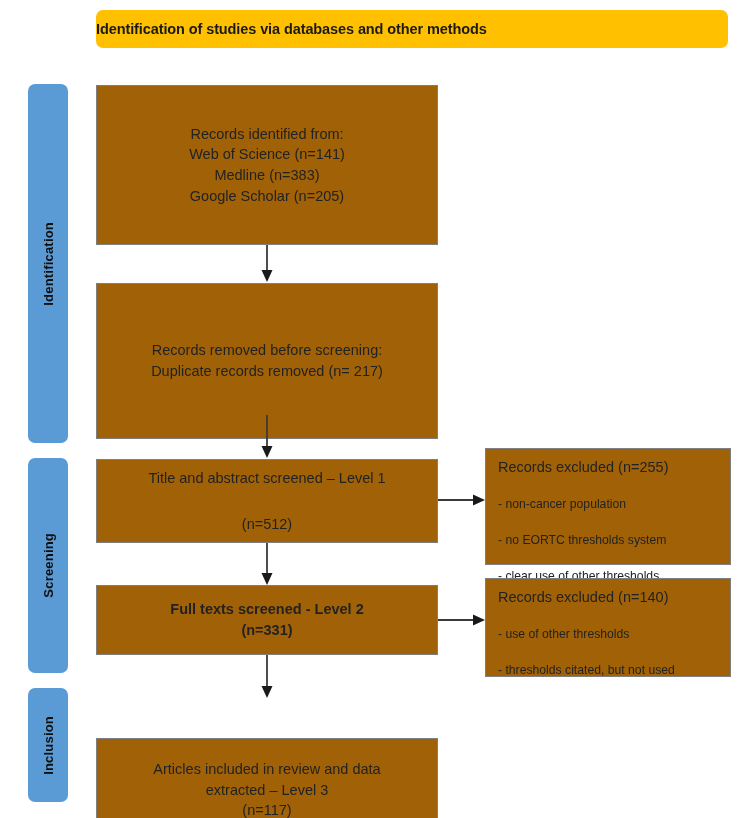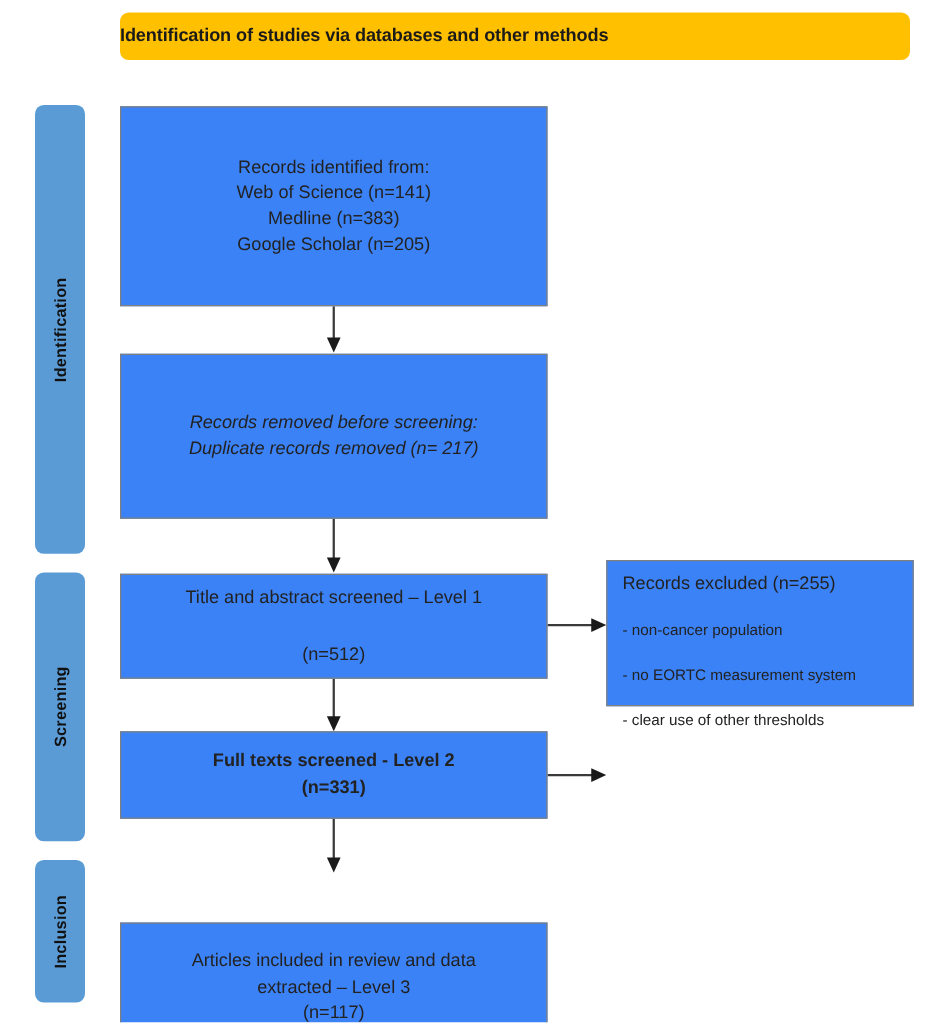--- a/index.html
+++ b/index.html
@@ -60,21 +60,21 @@
     font-size: 13px;
     font-weight: bold;
     color: #101010;
     letter-spacing: 0.2px;
     white-space: nowrap;
   }
 
   
   .box {
     position: absolute;
-    background: #3b82f6;
+    background: #a16207;
     border: 1.4px solid #7f7f7f;
     box-sizing: border-box;
     display: flex;
     flex-direction: column;
     justify-content: center;
   }
   .box.main {
     left: 96px;
     width: 342px;
     align-items: center;
@@ -147,21 +147,21 @@
     <span class="line">Google Scholar (n=205)</span>
   </div>
 
   <div class="arrow" style="left:259px; top:245px;">
     <svg width="16" height="38" viewBox="0 0 16 38">
       <line x1="8" y1="0" x2="8" y2="26" stroke="#3a3a3a" stroke-width="1.8"></line>
       <polygon points="2.5,25 13.5,25 8,37" fill="#1a1a1a"></polygon>
     </svg>
   </div>
 
-  <div class="box main" style="top:283px; height:132px;font-style:italic;">
+  <div class="box main" style="top:283px; height:156px;">
     <span class="line">Records removed before screening:</span>
     <span class="line gap-before">Duplicate records removed (n= 217)</span>
   </div>
 
   <div class="arrow" style="left:259px; top:415px;">
     <svg width="16" height="44" viewBox="0 0 16 44">
       <line x1="8" y1="0" x2="8" y2="32" stroke="#3a3a3a" stroke-width="1.8"></line>
       <polygon points="2.5,31 13.5,31 8,43" fill="#1a1a1a"></polygon>
     </svg>
   </div>
@@ -175,21 +175,21 @@
     <svg width="48" height="16" viewBox="0 0 48 16">
       <line x1="0" y1="8" x2="36" y2="8" stroke="#3a3a3a" stroke-width="1.8"></line>
       <polygon points="35,2.5 35,13.5 47,8" fill="#1a1a1a"></polygon>
     </svg>
   </div>
 
   <div class="box excluded" style="top:448px; height:117px;">
     <div class="excl-pad">
       <span class="excl-title">Records excluded (n=255)</span>
       <span class="excl-item">- non-cancer population</span>
-      <span class="excl-item">- no EORTC measurement system</span>
+      <span class="excl-item">- no EORTC thresholds system</span>
       <span class="excl-item">- clear use of other thresholds</span>
     </div>
   </div>
 
   <div class="arrow" style="left:259px; top:543px;">
     <svg width="16" height="43" viewBox="0 0 16 43">
       <line x1="8" y1="0" x2="8" y2="31" stroke="#3a3a3a" stroke-width="1.8"></line>
       <polygon points="2.5,30 13.5,30 8,42" fill="#1a1a1a"></polygon>
     </svg>
   </div>
@@ -199,20 +199,27 @@
     <span class="line">(n=331)</span>
   </div>
 
   <div class="arrow" style="left:438px; top:612px;">
     <svg width="48" height="16" viewBox="0 0 48 16">
       <line x1="0" y1="8" x2="36" y2="8" stroke="#3a3a3a" stroke-width="1.8"></line>
       <polygon points="35,2.5 35,13.5 47,8" fill="#1a1a1a"></polygon>
     </svg>
   </div>
 
+  <div class="box excluded" style="top:578px; height:99px;">
+    <div class="excl-pad">
+      <span class="excl-title">Records excluded (n=140)</span>
+      <span class="excl-item">- use of other thresholds</span>
+      <span class="excl-item">- thresholds citated, but not used</span>
+    </div>
+  </div>
 
   <div class="arrow" style="left:259px; top:655px;">
     <svg width="16" height="44" viewBox="0 0 16 44">
       <line x1="8" y1="0" x2="8" y2="32" stroke="#3a3a3a" stroke-width="1.8"></line>
       <polygon points="2.5,31 13.5,31 8,43" fill="#1a1a1a"></polygon>
     </svg>
   </div>
 
   <div class="box main" style="top:738px; height:104px;">
     <span class="line">Articles included in review and data</span>

